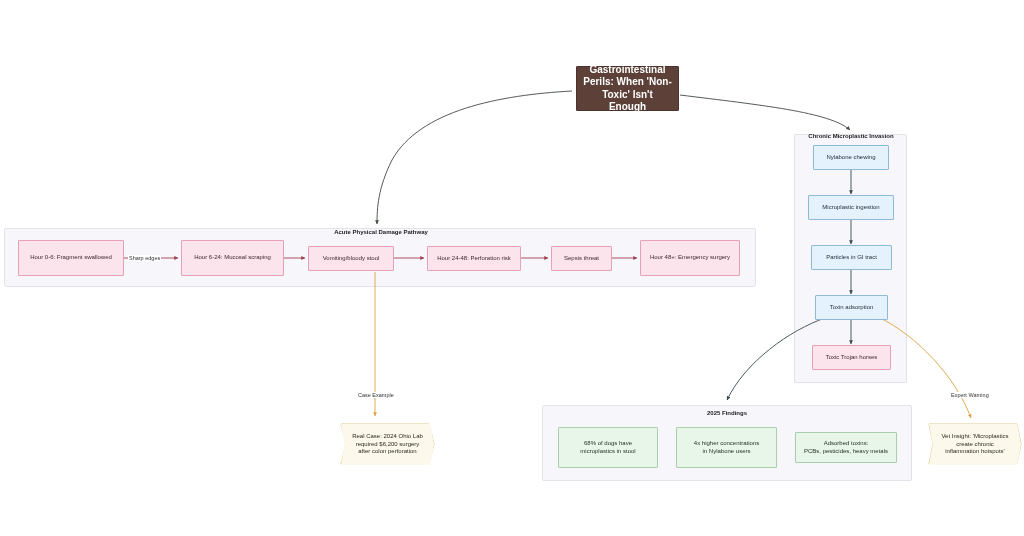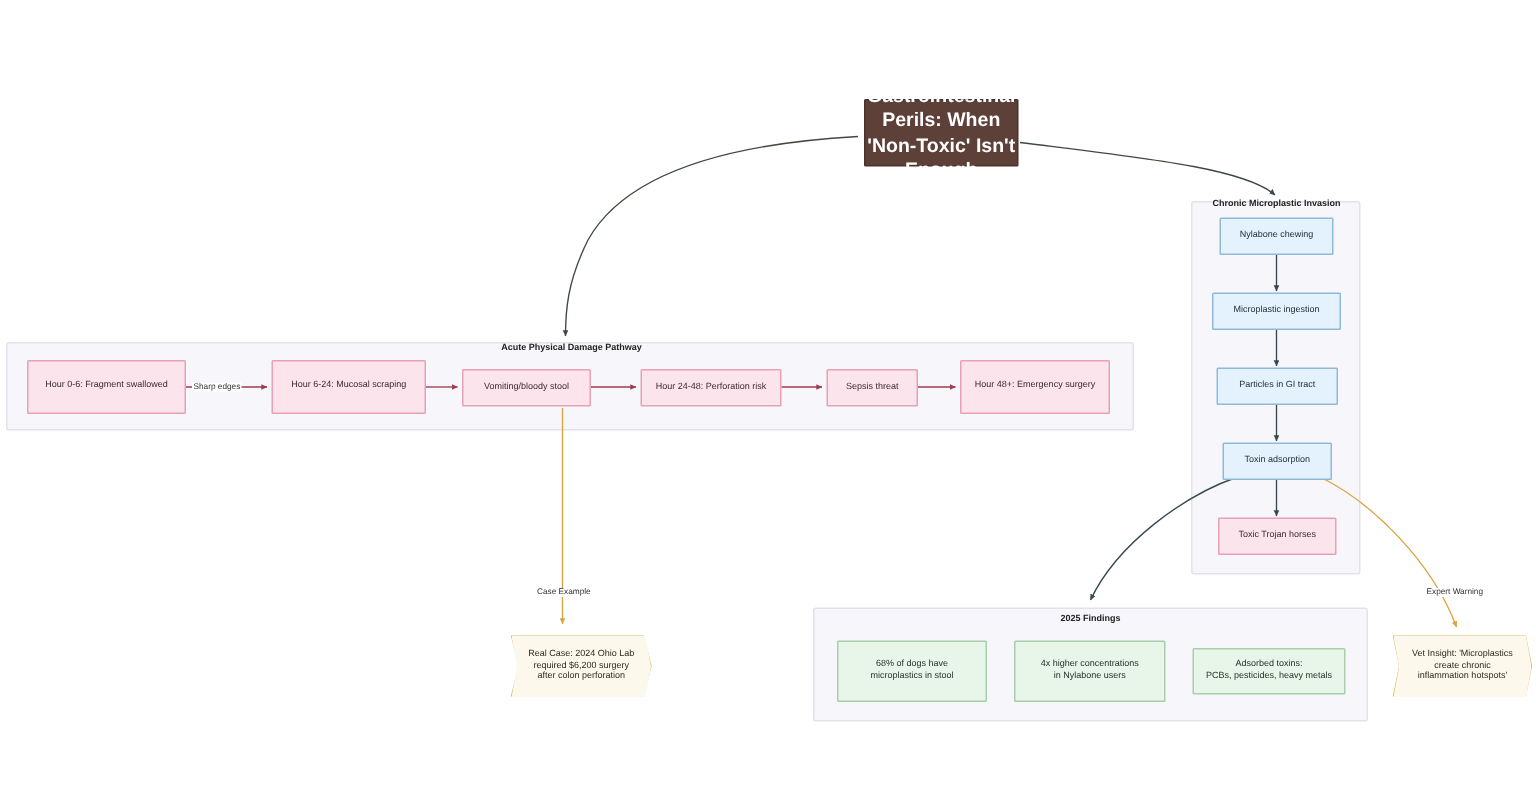--- a/index.html
+++ b/index.html
@@ -34,21 +34,21 @@
     align-items: center;
     justify-content: center;
     text-align: center;
     line-height: 1.25;
     white-space: pre-line;
   }
   .title-node {
     background: #5d4037;
     border: 1px solid #4a332c;
     color: #ffffff;
-    font-size: 13px;
+    font-size: 10px;
     font-weight: bold;
     border-radius: 1px;
     padding: 3px 6px;
   }
   .pink-node {
     background: #fce4ec;
     border: 1px solid #e8a0b4;
     color: #3a2a2e;
     font-size: 6px;
     border-radius: 1px;

